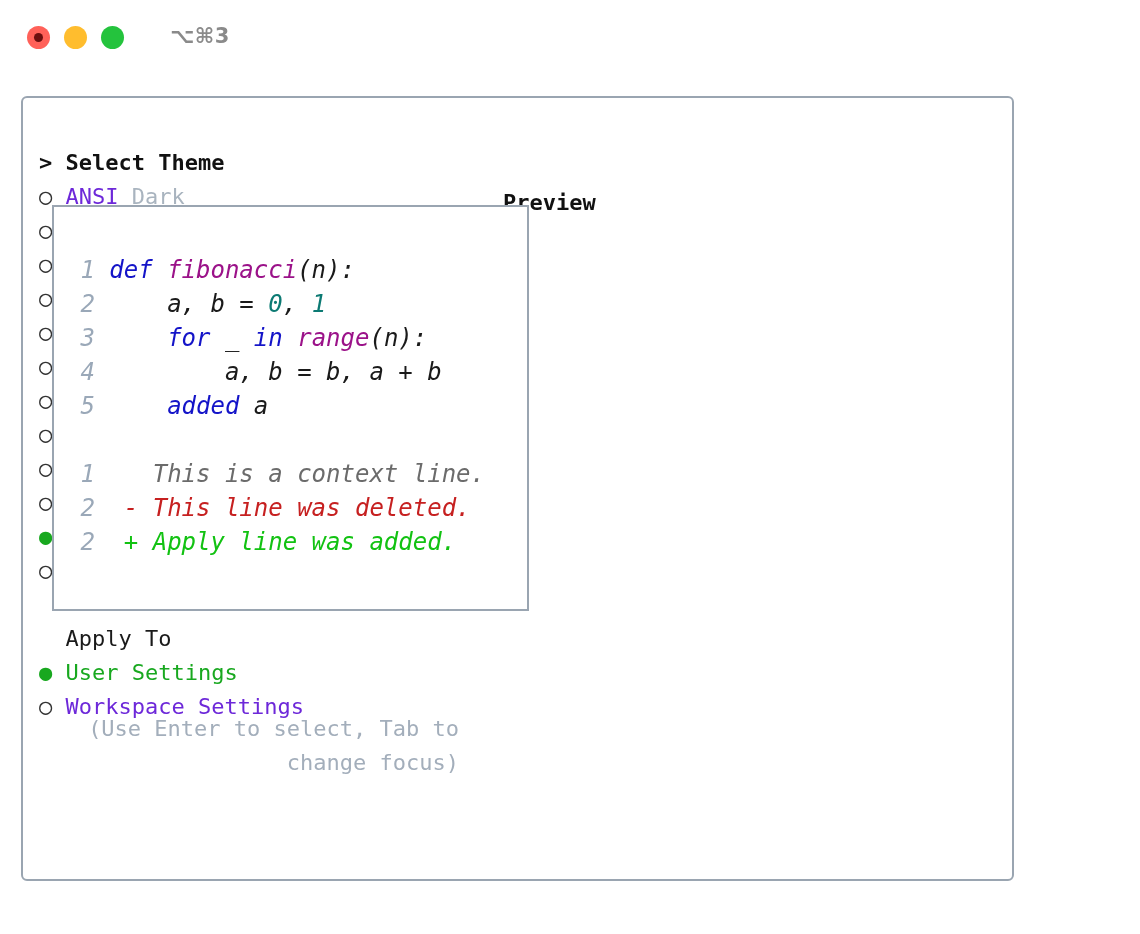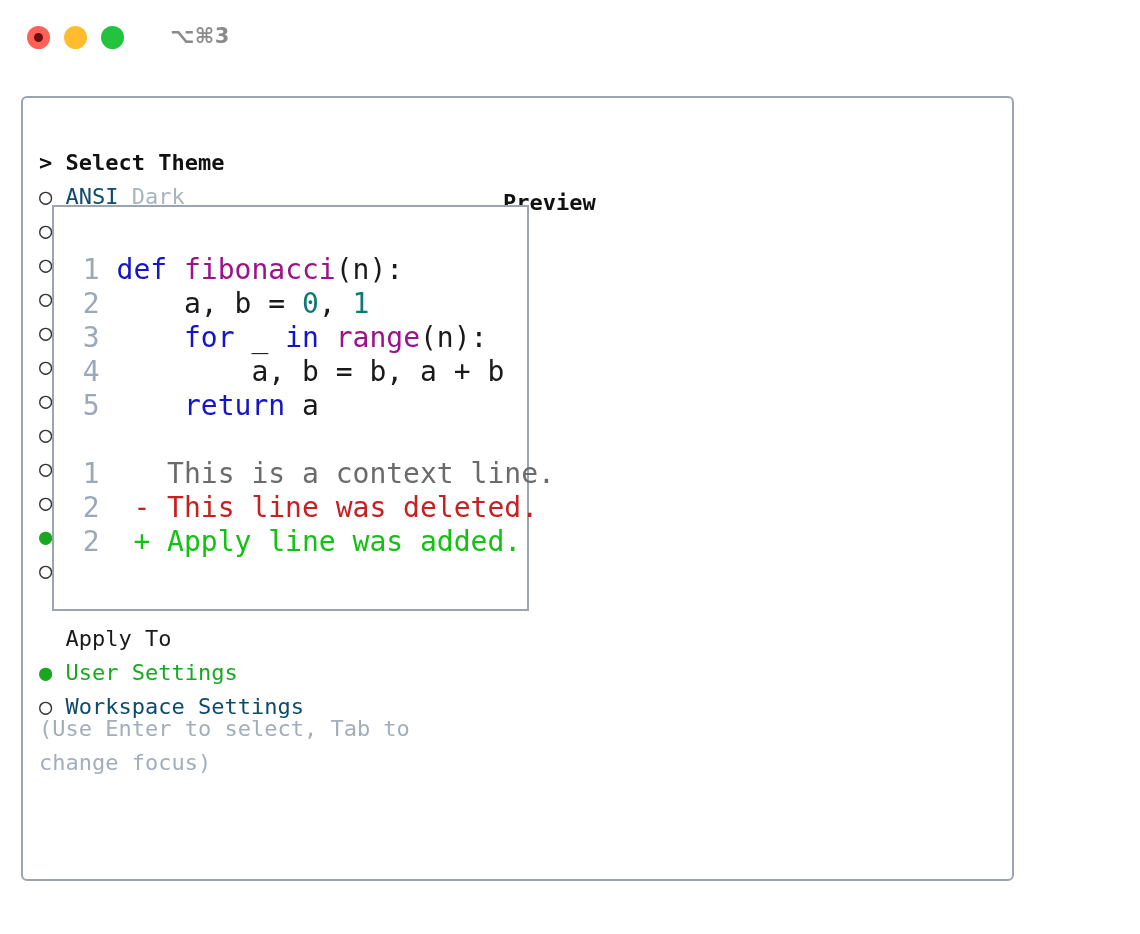--- a/index.html
+++ b/index.html
@@ -108,34 +108,35 @@
   }
   .marker {
     display: inline-block;
     width: 2ch;
     white-space: pre;
   }
   .bullet-empty { color: #333333; }
   .bullet-filled { color: #18a81f; }
 
   .item-selected .item-name { color: #18a81f; }
-  .item-name { color: #0c4a6e; }
+  .item-name { color: #6d28d9; }
   .item-tag  { color: #a9b4bf; }
 
   .spacer-row { height: 34px; }
 
   .hint {
     position: absolute;
     left: 16px;
     top: 614px;
     width: 420px;
     font-size: 22px;
     line-height: 34px;
     color: #a3aebb;
     white-space: pre-wrap;
+    text-align: right;
   }
 
   
   .right-col {
     position: absolute;
     left: 480px;
     top: 48px;
     margin-top: 40px;
   }
   .preview-title {
@@ -152,21 +153,22 @@
     width: 477px;
     height: 406px;
     border: 2px solid #9aa5b1;
     box-sizing: border-box;
     background: #ffffff;
   }
   .code {
     position: absolute;
     left: 12px;
     top: 46px;
-    font-size: 28px;
+    font-size: 24px;
+    font-style: italic;
   }
   .code-line {
     height: 34px;
     line-height: 34px;
     white-space: pre;
   }
   .ln {
     display: inline-block;
     width: 2ch;
     text-align: right;
@@ -231,21 +233,21 @@
     <div class="right-col">
       <div class="preview-title">Preview</div>
     </div>
 
     <div class="preview-box">
       <div class="code" id="code-block">
           <div class="code-line"><span class="ln">1</span><span class="tok-kw">def </span><span class="tok-fn">fibonacci</span><span class="tok-pl">(n):</span></div>
           <div class="code-line"><span class="ln">2</span><span class="tok-pl">    a, b = </span><span class="tok-num">0</span><span class="tok-pl">, </span><span class="tok-num">1</span></div>
           <div class="code-line"><span class="ln">3</span><span class="tok-pl">    </span><span class="tok-kw">for</span><span class="tok-pl"> _ </span><span class="tok-kw">in</span><span class="tok-pl"> </span><span class="tok-fn">range</span><span class="tok-pl">(n):</span></div>
           <div class="code-line"><span class="ln">4</span><span class="tok-pl">        a, b = b, a + b</span></div>
-          <div class="code-line"><span class="ln">5</span><span class="tok-pl">    </span><span class="tok-kw">return</span><span class="tok-pl"> a</span></div>
+          <div class="code-line"><span class="ln">5</span><span class="tok-pl">    </span><span class="tok-kw">added</span><span class="tok-pl"> a</span></div>
           <div class="code-line"><span class="ln"></span> </div>
           <div class="code-line"><span class="ln">1</span><span class="diff-ctx">   This is a context line.</span></div>
           <div class="code-line"><span class="ln">2</span><span class="diff-del"> - This line was deleted.</span></div>
           <div class="code-line"><span class="ln">2</span><span class="diff-add"> + Apply line was added.</span></div>
         </div>
     </div>
 
   </div>
 </div>
 

